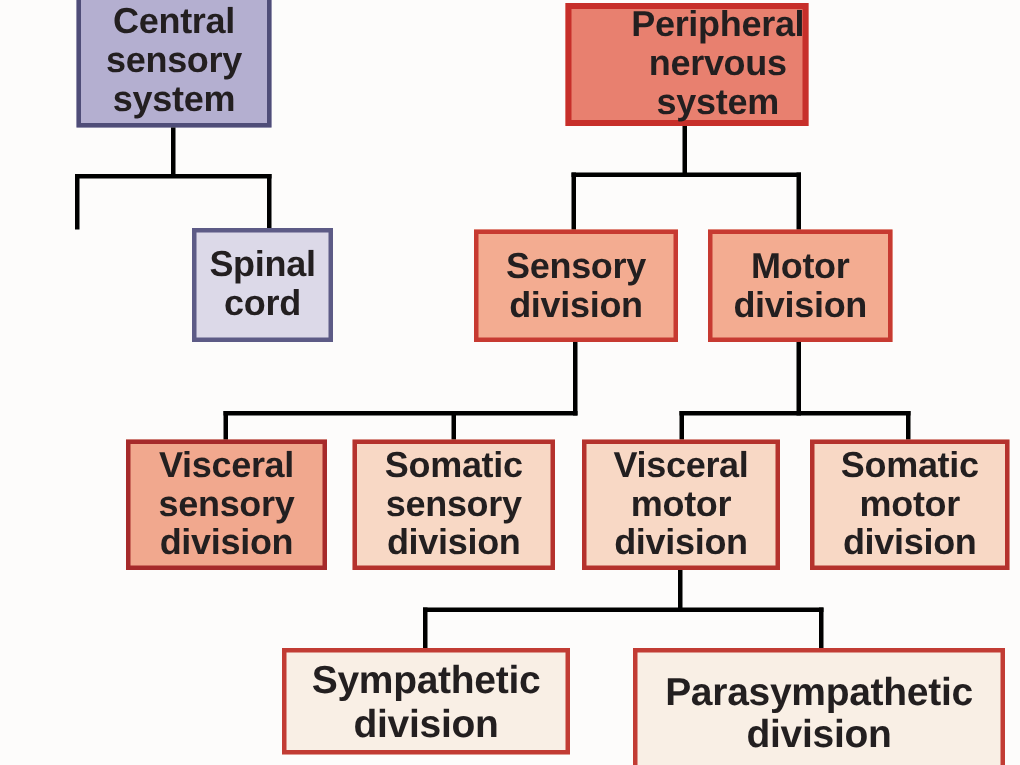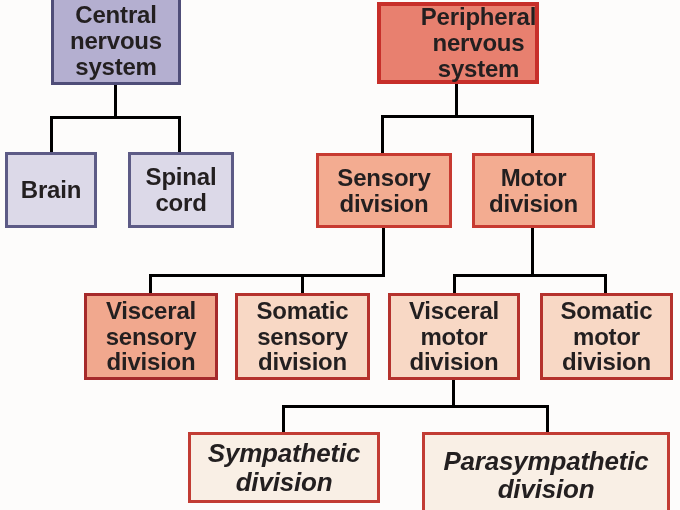--- a/index.html
+++ b/index.html
@@ -27,56 +27,53 @@
     line-height: 1.08;
     white-space: pre-line;
     letter-spacing: -0.2px;
   }
   .v-cns        { background: #b4afd0; border: 3px solid #4f4d78; }
   .v-cns-child  { background: #dcd9e8; border: 3px solid #5d5b86; }
   .v-pns        { background: #e8806f; border: 4px solid #c72f2a; }
   .v-salmon     { background: #f3ac91; border: 3px solid #c73a31; }
   .v-salmon-dk  { background: #f1a88e; border: 3px solid #a62a2b; }
   .v-peach      { background: #f8d8c5; border: 3px solid #b5322d; text-align: center; }
-  .v-cream      { background: #f9efe5; border: 3px solid #c23c34; font-size: 26px; font-style: italic; }
+  .v-cream      { background: #f9efe5; border: 3px solid #c23c34; font-size: 26px; }
   .cline {
     position: absolute;
     background: #000000;
   }
 </style>
 </head>
 <body>
 
 <div id="canvas">
 
   <div class="node v-cns" style="left:51px; top:-3px; width:130px; height:88px;">
     <span>Central
-nervous
+sensory
 system</span>
   </div>
   <div class="node v-pns" style="left:377px; top:2px; width:162px; height:82px;padding-left:41px;">
     <span>Peripheral
 nervous
 system</span>
   </div>
 
   <div class="cline" style="left:114px; top:85px; width:3px; height:33px;"></div>
   <div class="cline" style="left:50px; top:116px; width:131px; height:3px;"></div>
   <div class="cline" style="left:50px; top:116px; width:3px; height:37px;"></div>
   <div class="cline" style="left:178px; top:116px; width:3px; height:37px;"></div>
 
   <div class="cline" style="left:455px; top:84px; width:3px; height:34px;"></div>
   <div class="cline" style="left:381px; top:115px; width:153px; height:3px;"></div>
   <div class="cline" style="left:381px; top:115px; width:3px; height:39px;"></div>
   <div class="cline" style="left:531px; top:115px; width:3px; height:39px;"></div>
 
-  <div class="node v-cns-child" style="left:5px; top:152px; width:92px; height:76px;">
-    <span>Brain</span>
-  </div>
-  <div class="node v-cns-child" style="left:128px; top:152px; width:106px; height:76px;">
+  <div class="node v-cns-child" style="left:128px; top:152px; width:94px; height:76px;">
     <span>Spinal
 cord</span>
   </div>
   <div class="node v-salmon" style="left:316px; top:153px; width:136px; height:75px;">
     <span>Sensory
 division</span>
   </div>
   <div class="node v-salmon" style="left:472px; top:153px; width:123px; height:75px;">
     <span>Motor
 division</span>

